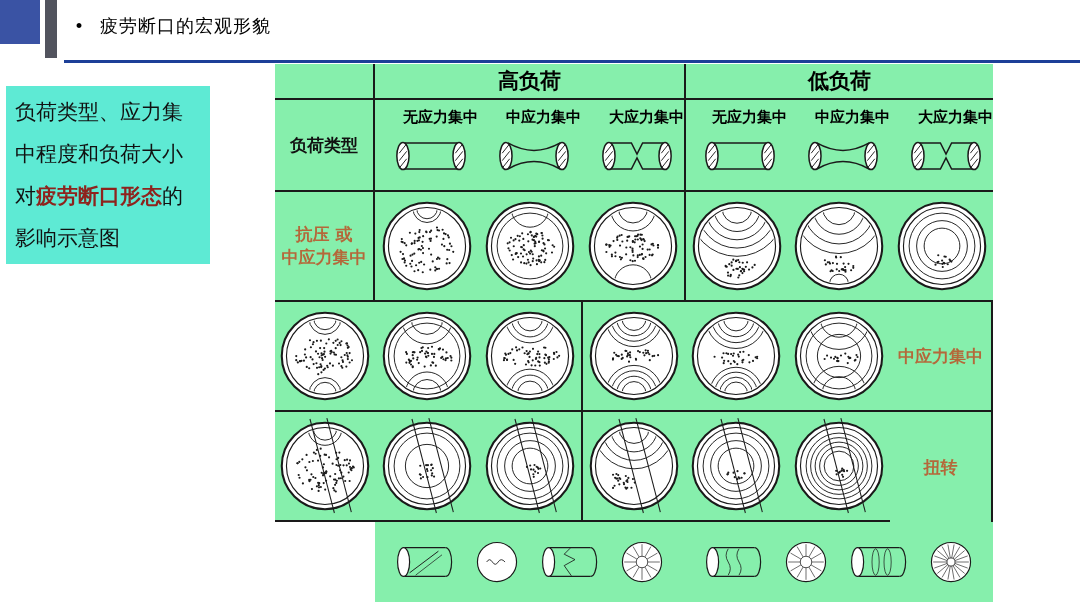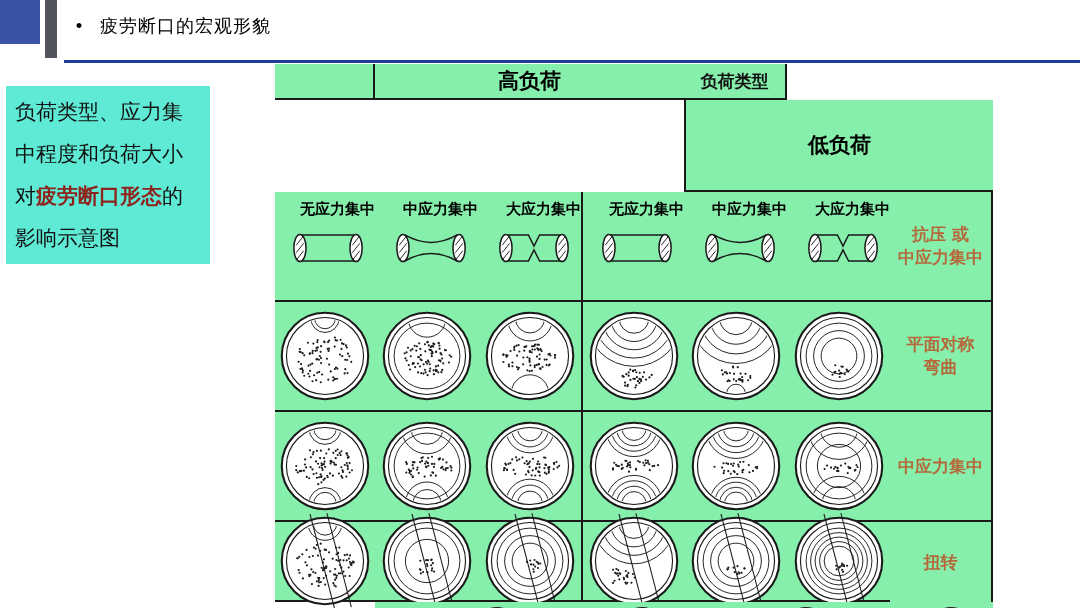--- a/index.html
+++ b/index.html
@@ -47,25 +47,25 @@
 
   <div class="rule"></div>
 
   <div class="caption" id="caption"><span>负荷类型、应力集中程度和负荷大小对</span><span class="em">疲劳断口形态</span><span>的影响示意图</span></div>
 
   <div class="figure" id="figure">
       <div class="cell corner br bb"></div>
       <div class="cell gh bb" style="grid-column: 2 / span 3;">
         <span>高负荷</span>
       </div>
+      <div class="cell gh bb bl" style="grid-column: 5 / span 3;">
+        <span>低负荷</span>
+      </div>
       <div class="cell rowlabel br bb">
         <span>负荷类型</span>
-      </div>
-      <div class="cell gh bb bl" style="grid-column: 5 / span 3;">
-        <span>低负荷</span>
       </div>
       <div class="cell spec bb">
         <div class="subhead">无应力集中</div>
         <svg width="94" height="58" viewBox="0 0 100 62">
           <path d="M22,17 L78,17" fill="none" stroke="#1a1a1a" stroke-width="1.6"></path>
           <path d="M22,45 L78,45" fill="none" stroke="#1a1a1a" stroke-width="1.6"></path>
           <ellipse cx="20" cy="31" rx="6.5" ry="14.5" fill="#fff" stroke="#1a1a1a" stroke-width="1.6"></ellipse>
           <ellipse cx="80" cy="31" rx="6.5" ry="14.5" fill="#fff" stroke="#1a1a1a" stroke-width="1.6"></ellipse>
           <line x1="16" y1="28" x2="24" y2="18" stroke="#1a1a1a" stroke-width="1"></line>
           <line x1="16" y1="36" x2="24" y2="26" stroke="#1a1a1a" stroke-width="1"></line>
@@ -566,24 +566,20 @@
             <circle cx="50.5" cy="71.0" r="1.15" fill="#1a1a1a"></circle>
             <circle cx="56.1" cy="71.4" r="1.15" fill="#1a1a1a"></circle>
             <circle cx="46.0" cy="61.8" r="1.15" fill="#1a1a1a"></circle>
             <circle cx="45.3" cy="69.2" r="1.15" fill="#1a1a1a"></circle>
             <circle cx="58.7" cy="67.6" r="1.15" fill="#1a1a1a"></circle>
             <circle cx="54.0" cy="63.4" r="1.15" fill="#1a1a1a"></circle>
             <circle cx="50.8" cy="74.3" r="1.15" fill="#1a1a1a"></circle>
             <circle cx="43.1" cy="71.9" r="1.15" fill="#1a1a1a"></circle>
           </g>
         </svg>
-      </div>
-      <div class="cell rowlabel br bb">
-        <span class="accent">平面对称
-弯曲</span>
       </div>
       <div class="cell disc bb">
         <svg width="94" height="98" viewBox="0 0 100 104">
           <defs>
             <clipPath id="clip20">
               <circle cx="50" cy="52" r="39.5"></circle>
             </clipPath>
           </defs>
           <circle cx="50" cy="52" r="46" fill="#fff" stroke="#1a1a1a" stroke-width="2.2"></circle>
           <circle cx="50" cy="52" r="41" fill="none" stroke="#1a1a1a" stroke-width="1.2"></circle>

